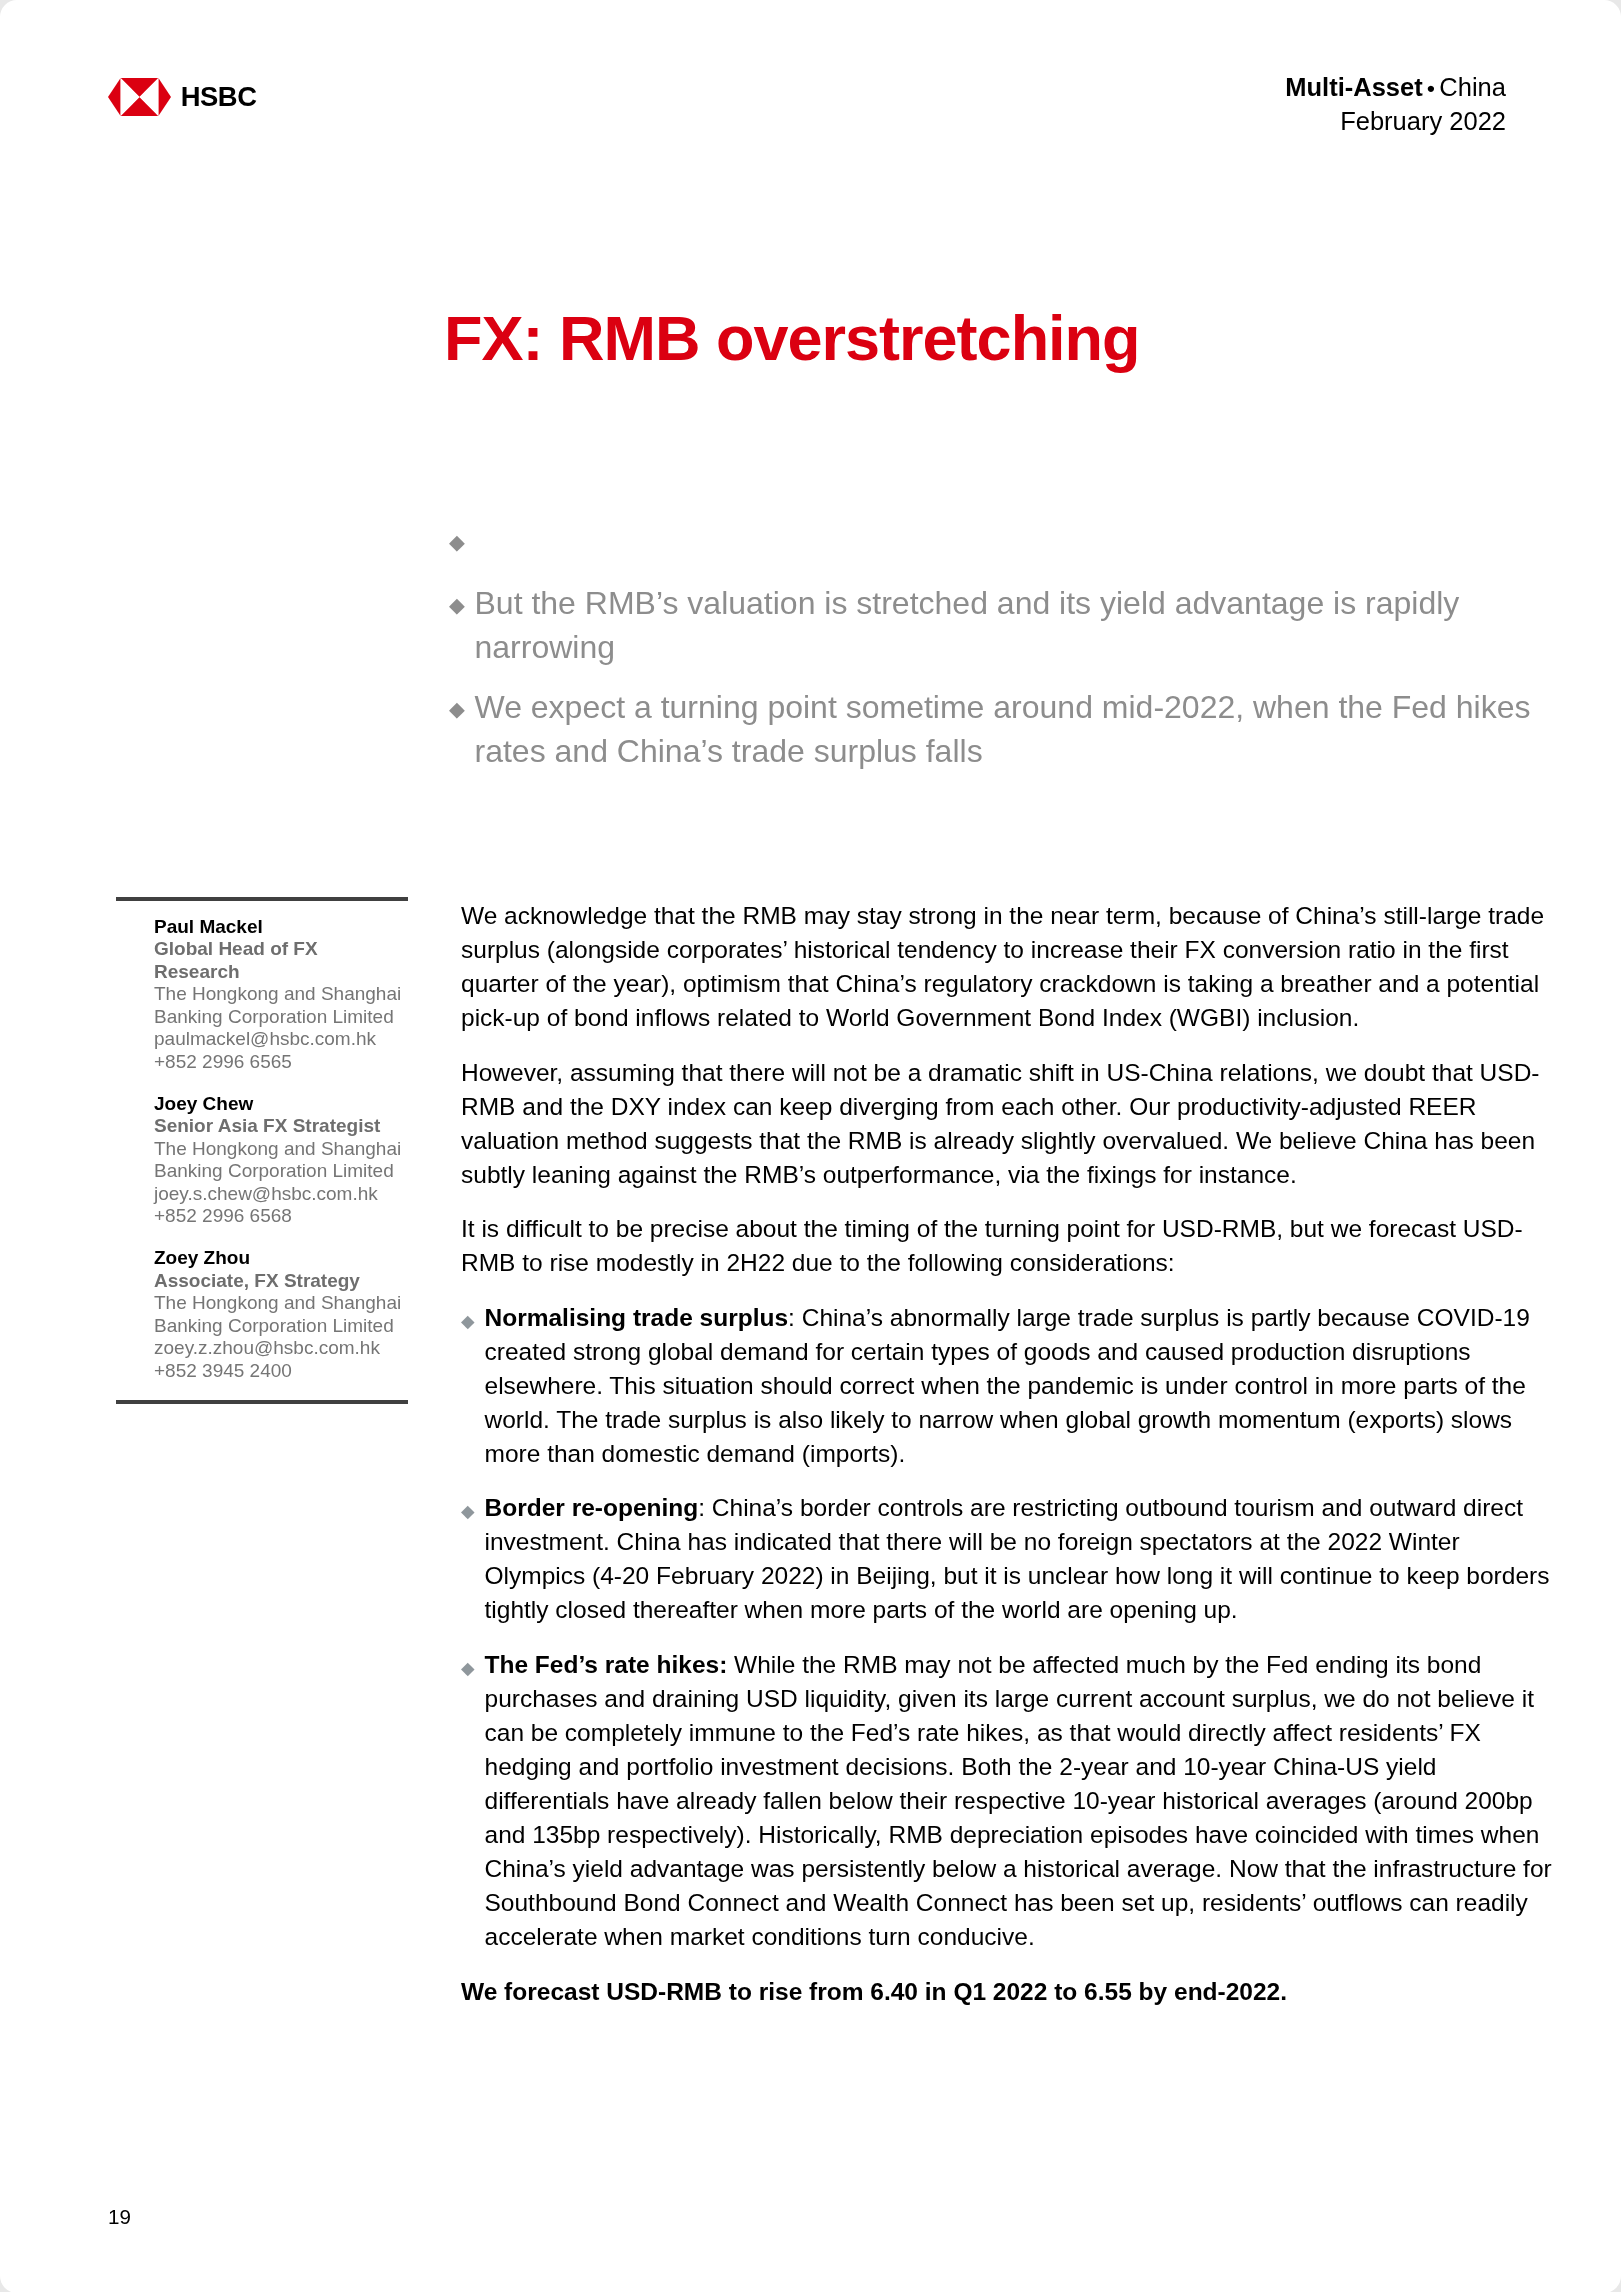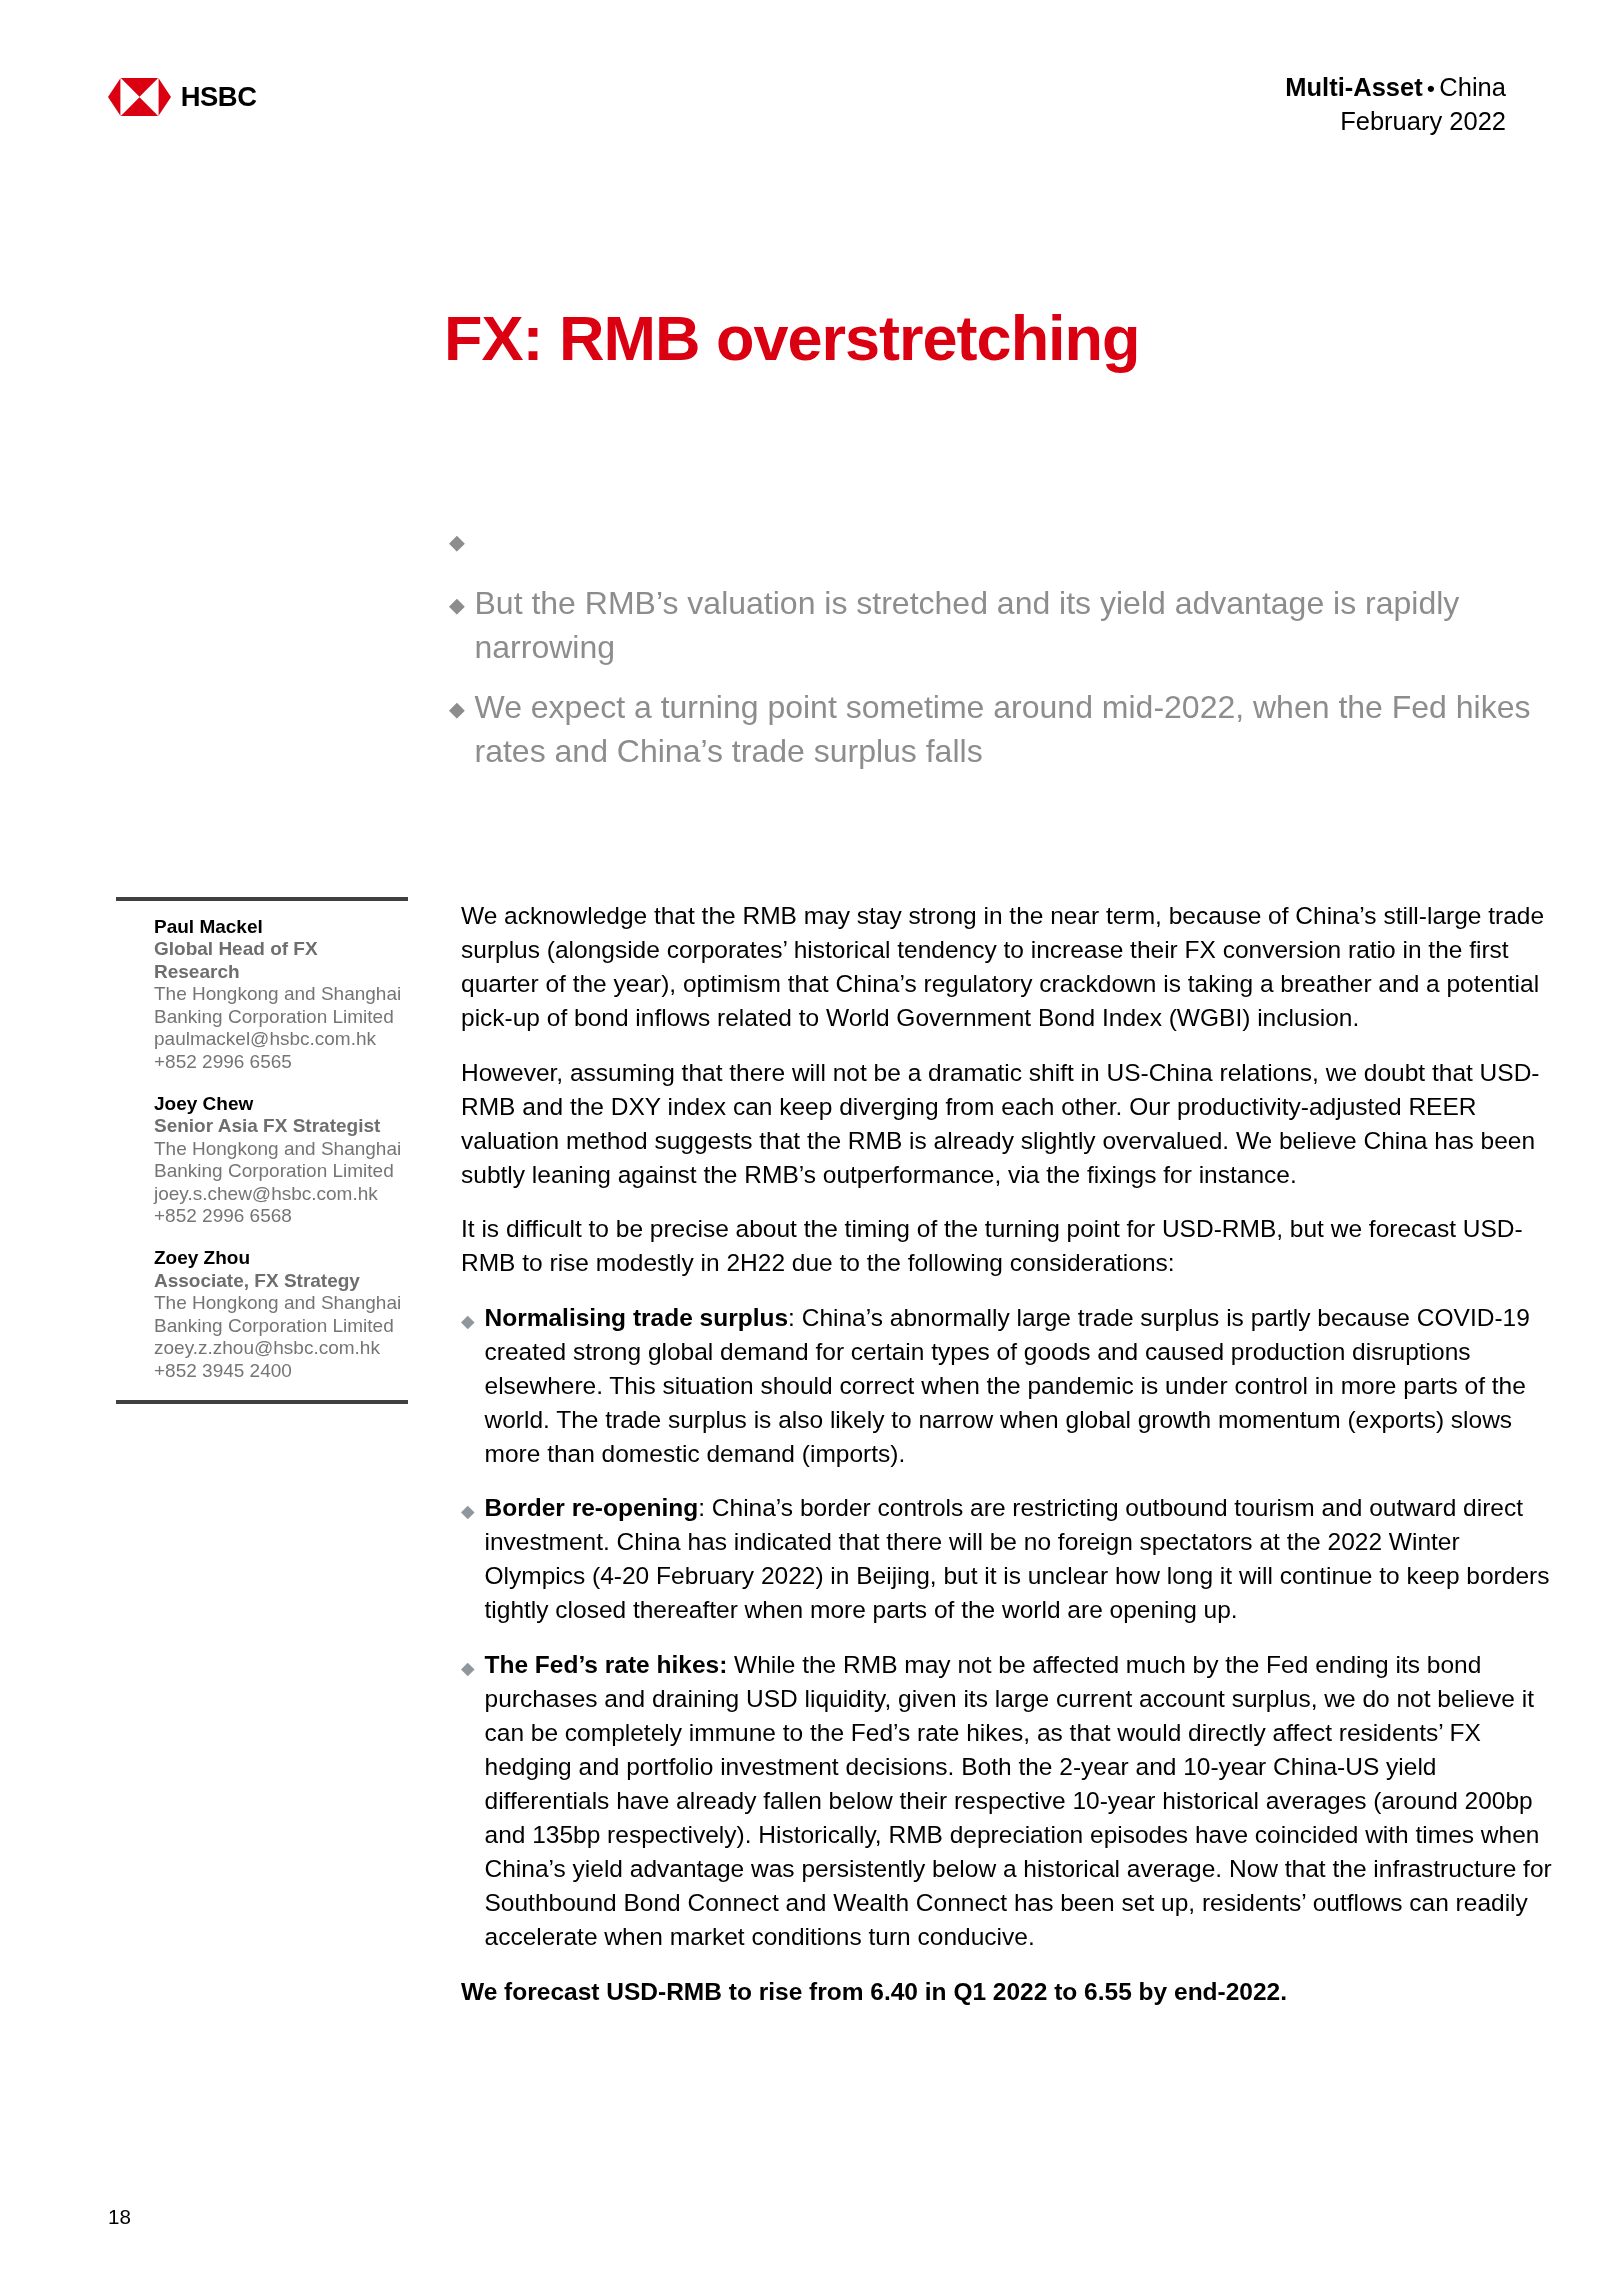--- a/index.html
+++ b/index.html
@@ -5,20 +5,21 @@
   * { margin:0; padding:0; box-sizing:border-box; }
   html,body { background:#e8e8e8; }
   .page {
     position:relative;
     width:1621px; height:2293px;
     background:#ffffff;
     font-family:"Liberation Sans", sans-serif;
     color:#000;
     overflow:hidden;
     margin:0 auto;
+    border-radius:17px;
   }
   
   .brand {
     position:absolute; left:108px; top:69px;
     display:flex; align-items:center; gap:9.8px;
   }
   .brand svg { display:block; }
   .brand .wordmark {
     font-size:27.4px; font-weight:bold; letter-spacing:-0.5px; color:#000;
   }
@@ -168,16 +169,16 @@
       <li>
         <span class="marker">◆</span>
         <span><span class="lead">The Fed’s rate hikes:</span><span> While the RMB may not be affected much by the Fed ending its bond purchases and draining USD liquidity, given its large current account surplus, we do not believe it can be completely immune to the Fed’s rate hikes, as that would directly affect residents’ FX hedging and portfolio investment decisions. Both the 2-year and 10-year China-US yield differentials have already fallen below their respective 10-year historical averages (around 200bp and 135bp respectively). Historically, RMB depreciation episodes have coincided with times when China’s yield advantage was persistently below a historical average. Now that the infrastructure for Southbound Bond Connect and Wealth Connect has been set up, residents’ outflows can readily accelerate when market conditions turn conducive.</span></span>
       </li>
     </ul>
 
     <p class="forecast">We forecast USD-RMB to rise from 6.40 in Q1 2022 to 6.55 by end-2022.</p>
 
   </div>
 
-  <div class="page-num">18</div>
+  <div class="page-num">19</div>
 
 </div>
 
 
 </body></html>

